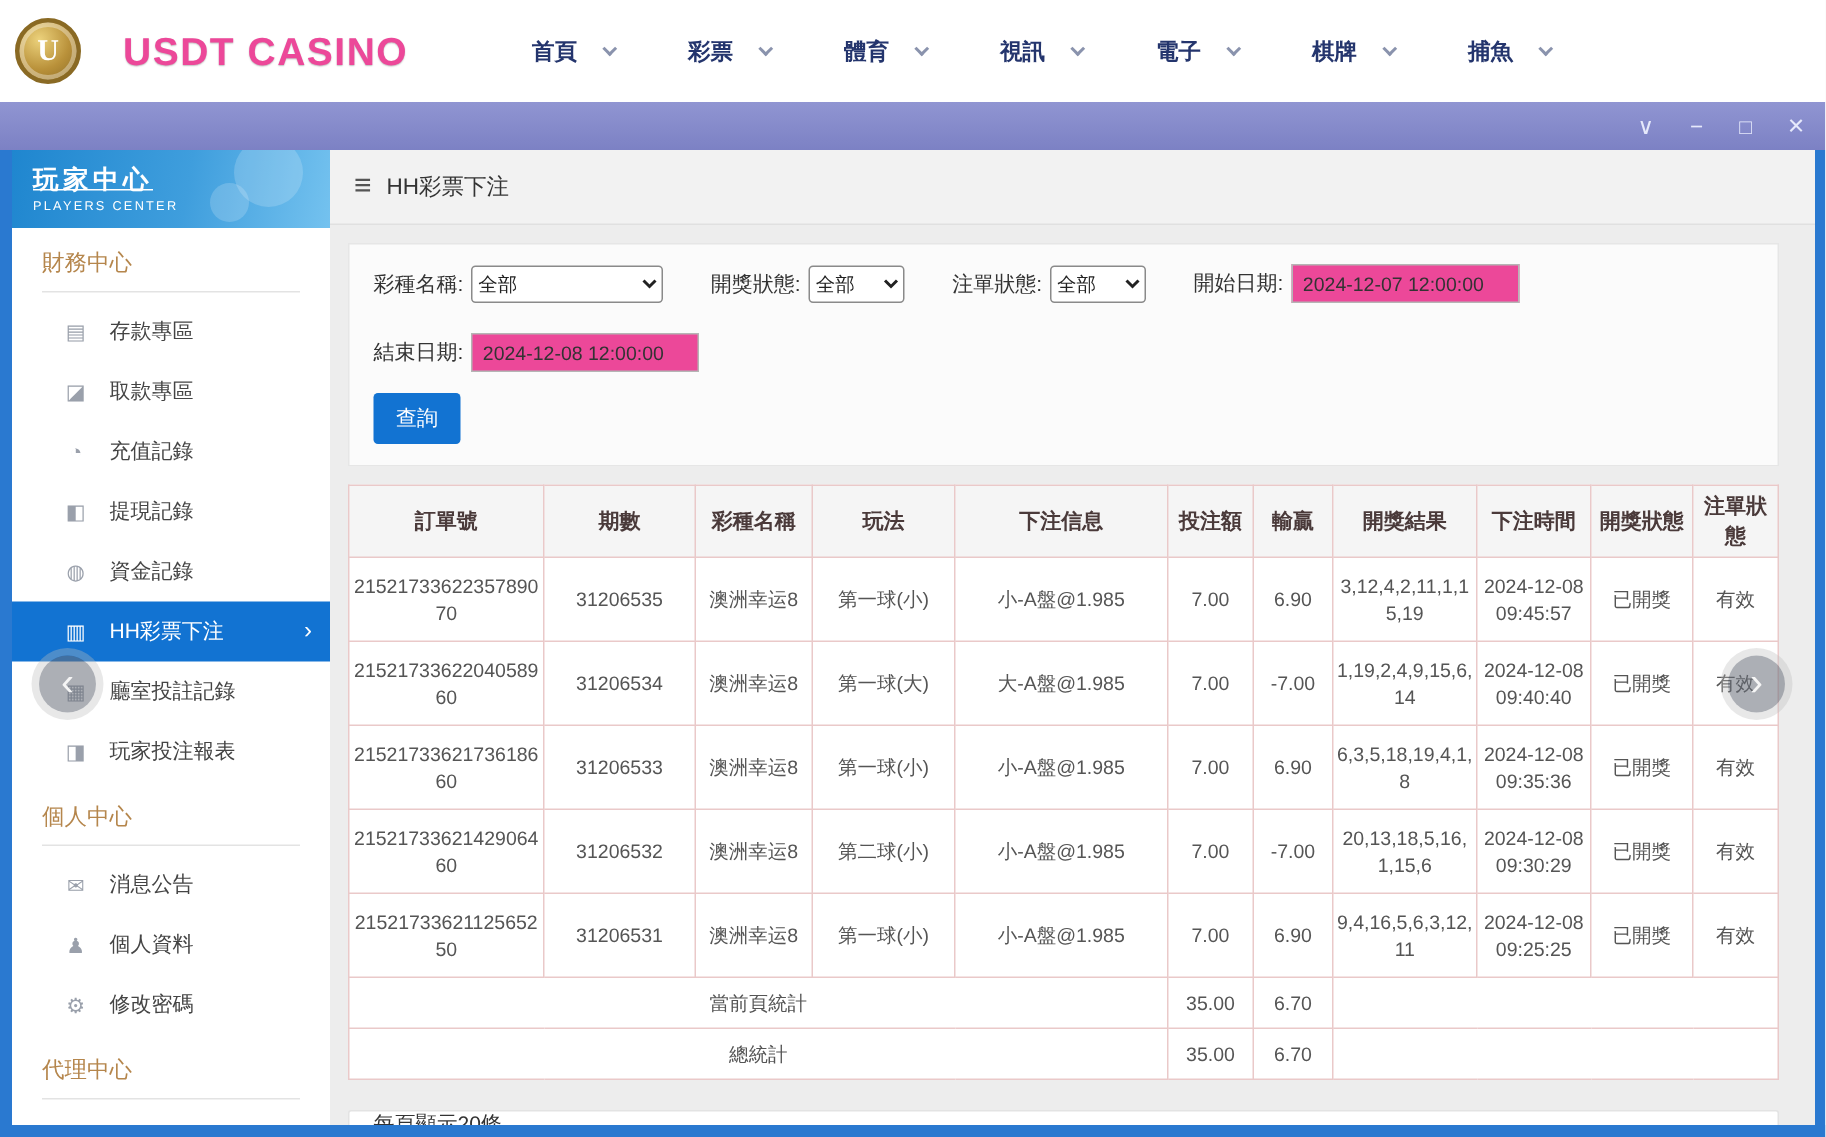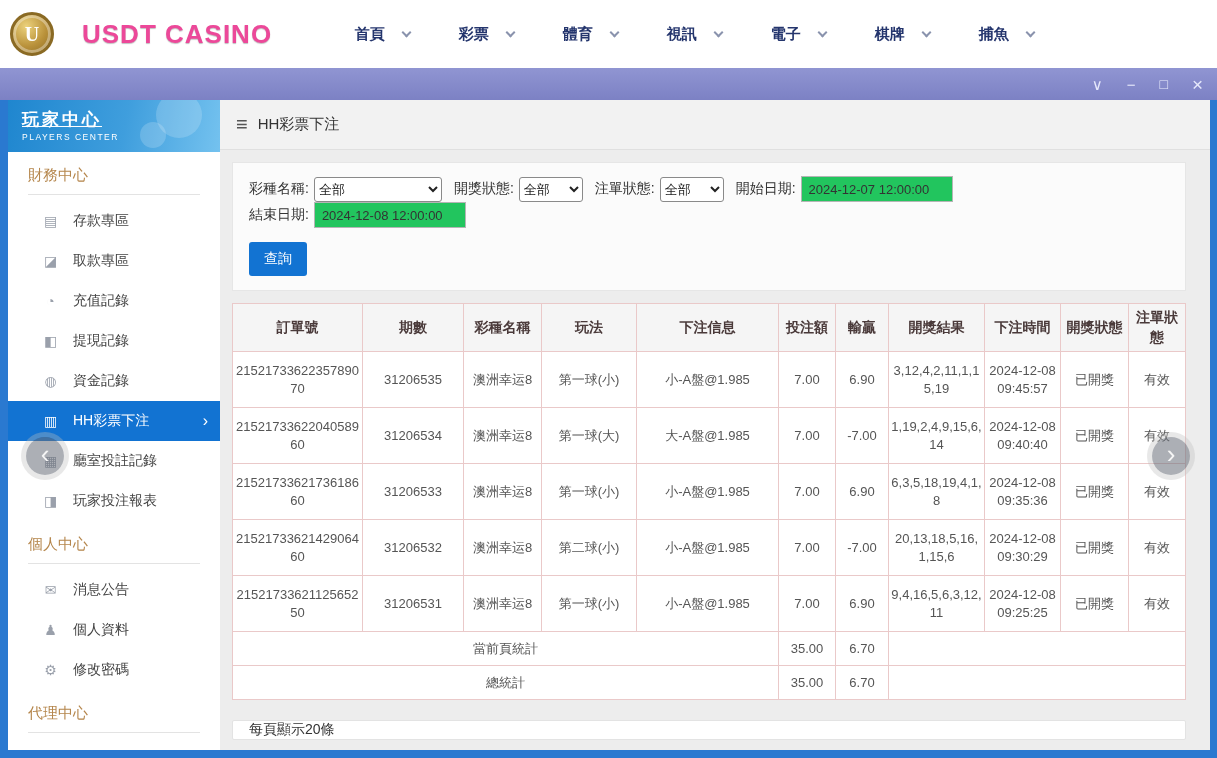--- a/index.html
+++ b/index.html
@@ -98,32 +98,32 @@
     background: #f2f2f2; border-bottom: 1px solid #e0e0e0;
     color: #333; font-size: 15px;
   }
   .hamburger { font-size: 20px; color: #555; cursor: pointer; }
 
   .filter-card {
     margin: 12px 24px 12px 12px;
     background: #fbfbfb; border: 1px solid #e6e6e6;
     padding: 13px 16px 14px;
   }
-  .filter-row { display: flex; align-items: center; flex-wrap: wrap; }
+  .filter-row { display: flex; align-items: flex-end; flex-wrap: wrap; gap: 20px; }
   .fgroup { display: flex; align-items: center; gap: 5px; margin-right: 12px; font-size: 14px; color: #333; }
   .sel {
     height: 25px; font-size: 13px; color: #222;
     border: 1px solid #8a8a8a; border-radius: 3px; background: #fff;
     font-family: "Liberation Sans", sans-serif;
   }
   .sel.wide { width: 128px; }
   .sel.narrow { width: 64px; }
   .date-input {
     height: 26px; width: 152px; border: 1px solid #b5b5b5;
-    font-size: 13px; color: #333; padding: 0 7px; background: #22c55e;
+    font-size: 13px; color: #333; padding: 0 7px; background: #ec4899;
     font-family: "Liberation Sans", sans-serif;
   }
   .search-btn {
     margin-top: 14px; display: inline-block;
     background: #1273d2; color: #fff; border: none; border-radius: 3px;
     padding: 8px 15px; font-size: 14px; cursor: pointer;
     font-family: "Liberation Sans", sans-serif;
   }
 
   .table-wrap { margin: 0 24px 0 12px; }

